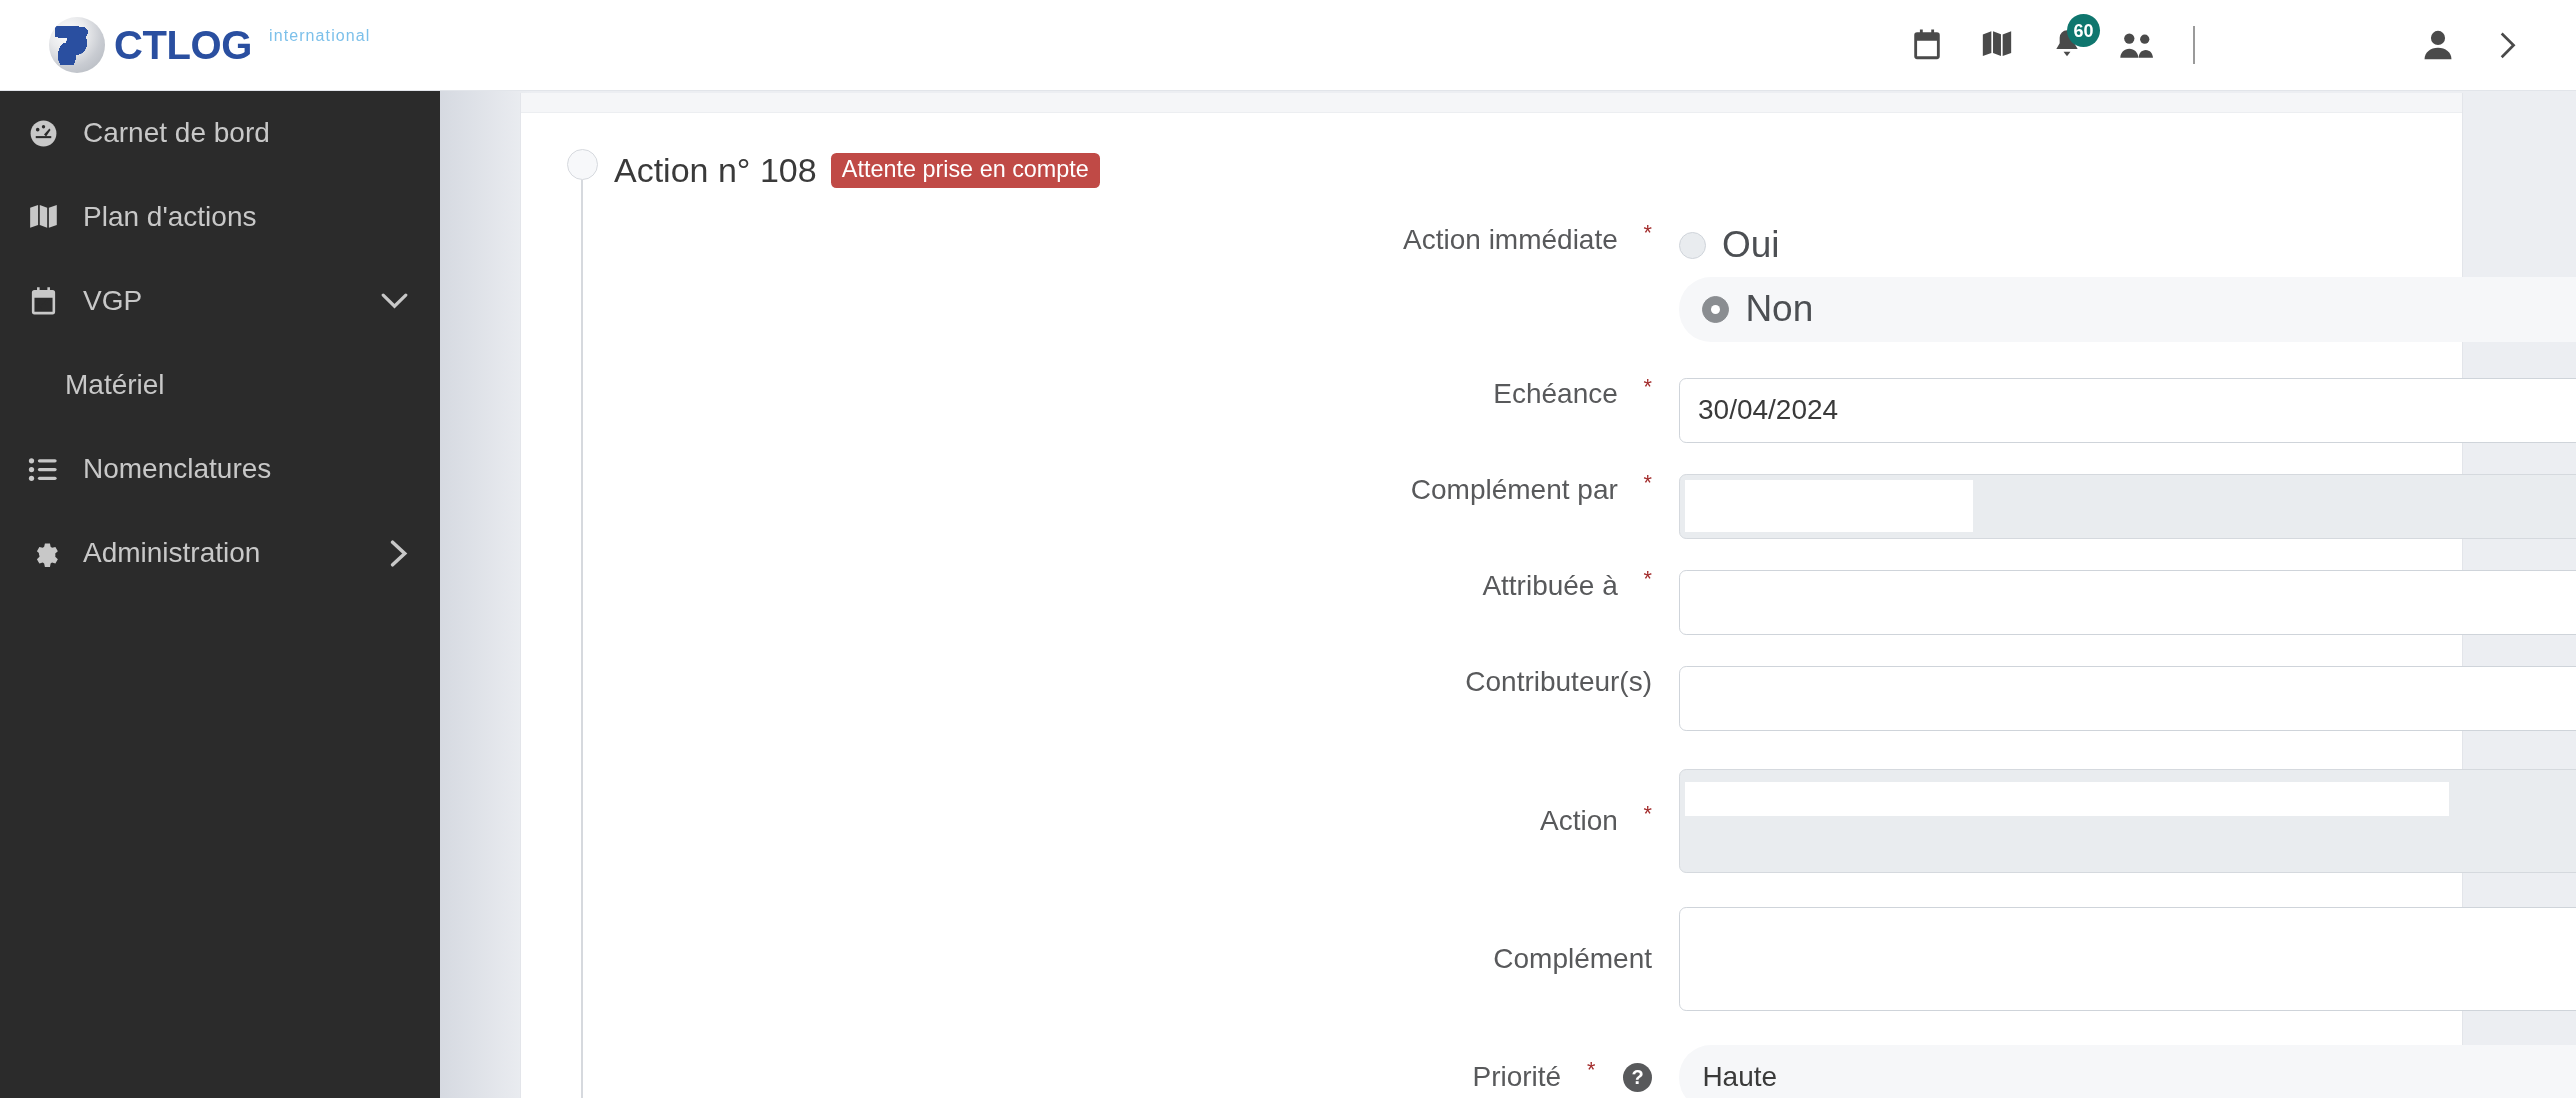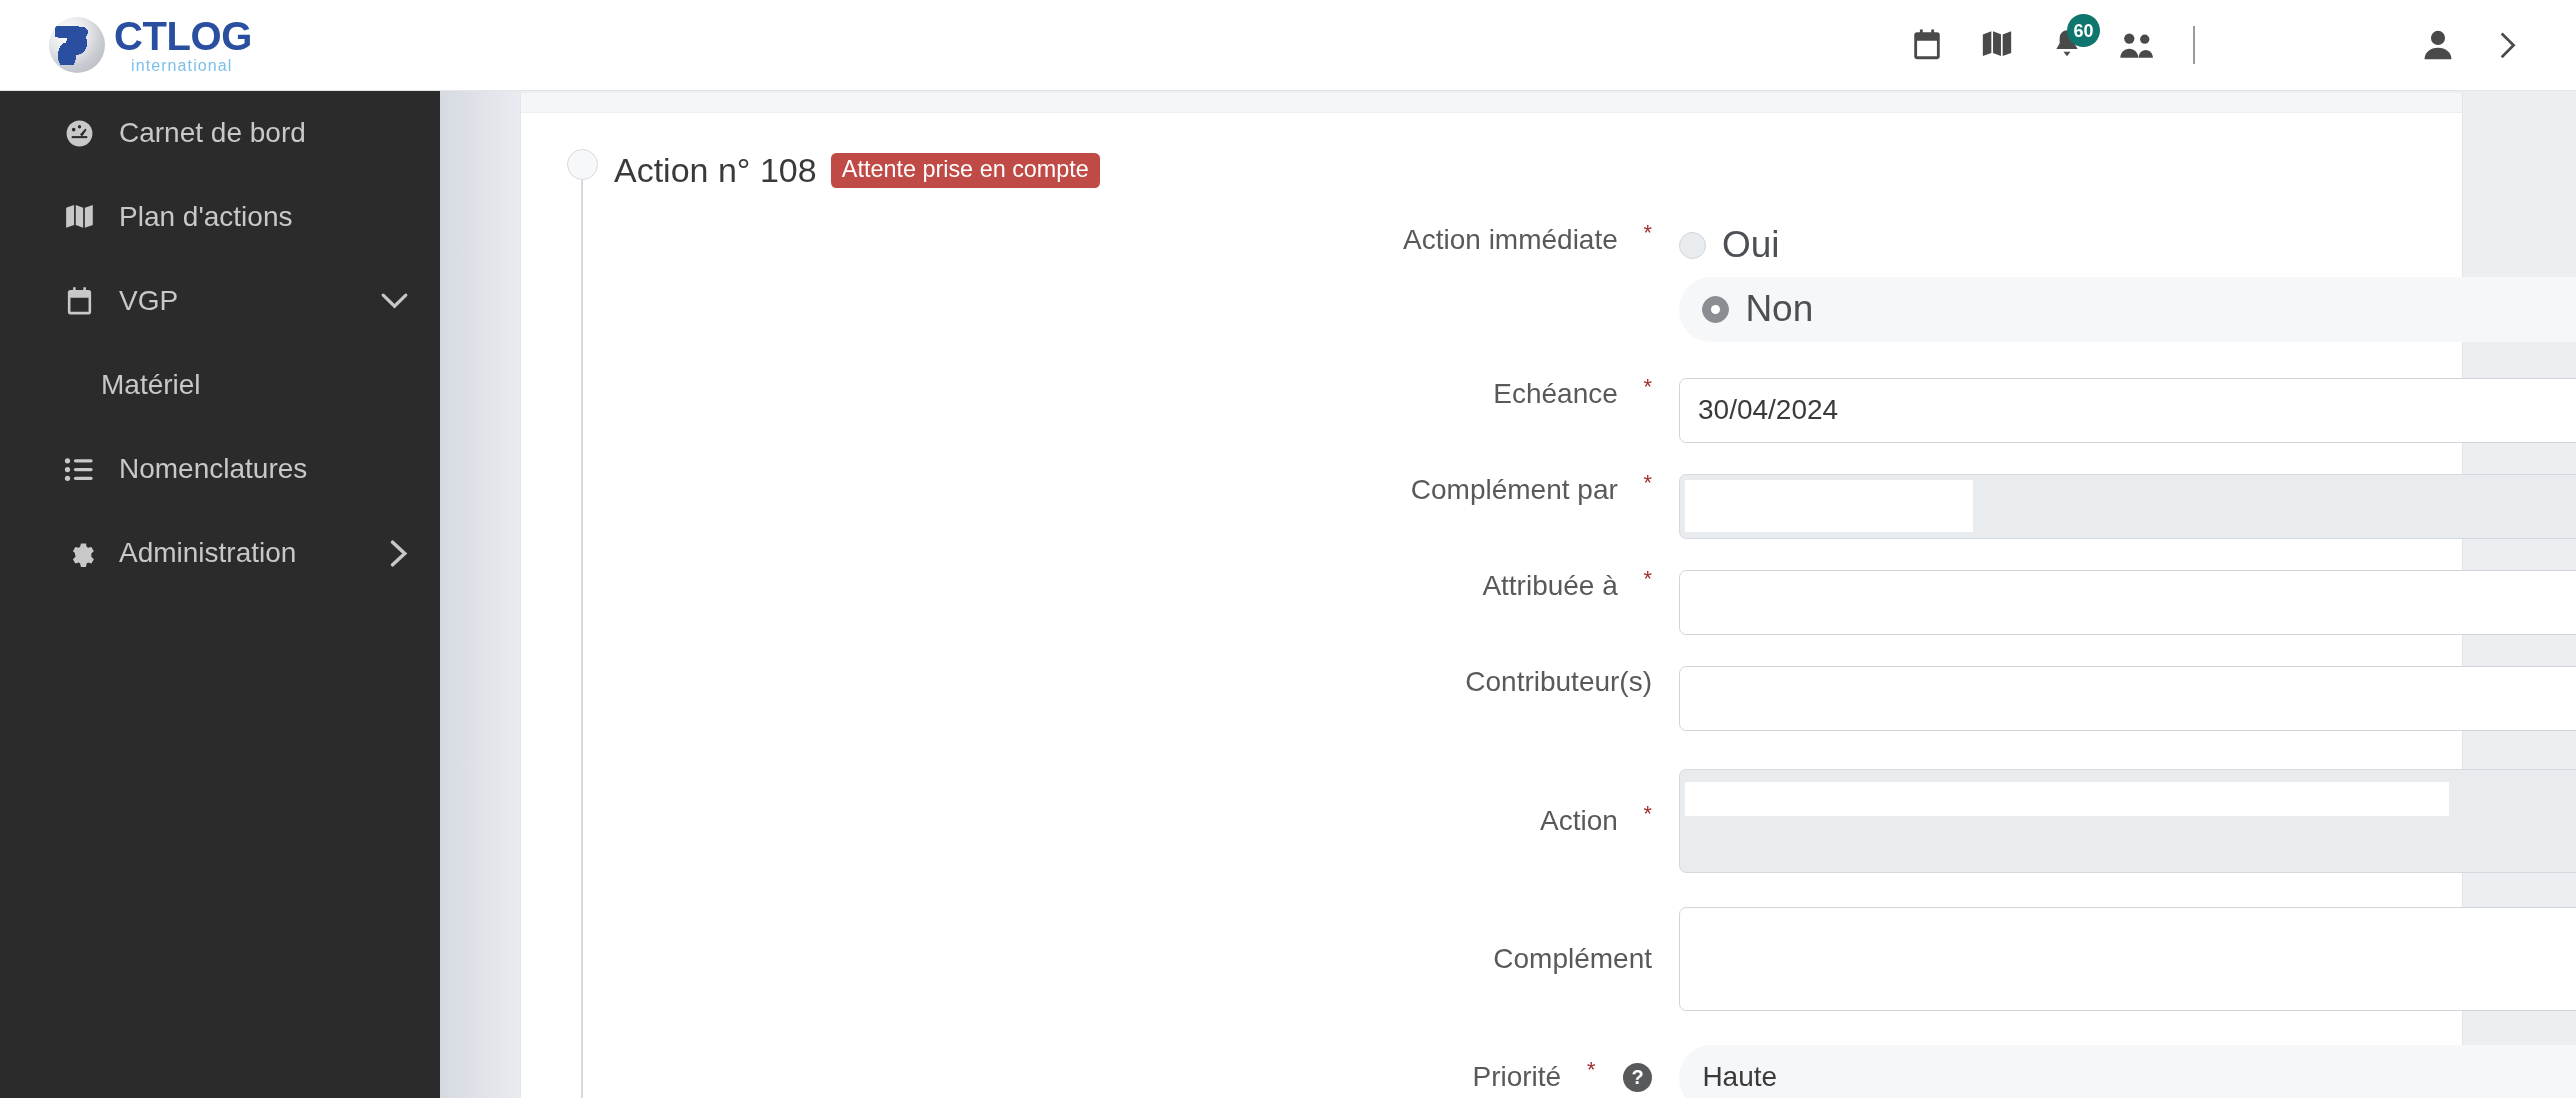--- a/index.html
+++ b/index.html
@@ -51,21 +51,21 @@
     content:"";
     position: absolute;
     left: 11%; top: 16%;
     width: 62%; height: 70%;
     background:
       radial-gradient(ellipse 46% 20% at 30% 12%, #2a4fa0 0 99%, transparent 100%),
       radial-gradient(ellipse 30% 30% at 62% 44%, #2a4fa0 0 99%, transparent 100%),
       radial-gradient(ellipse 26% 34% at 34% 76%, #2a4fa0 0 99%, transparent 100%),
       radial-gradient(ellipse 16% 14% at 78% 16%, #2a4fa0 0 99%, transparent 100%);
   }
-  .logo-text { display: flex; flex-direction: column; line-height: 1; }
+  .logo-text { display: flex; line-height: 1; }
   .logo-main {
     font-size: 40px;
     font-weight: 700;
     color: #2a4fa0;
     letter-spacing: -0.4px;
   }
   .logo-sub {
     font-size: 16px;
     color: #7cc0ea;
     letter-spacing: 1.1px;
@@ -110,21 +110,20 @@
   .hspacer { width: 153px; }
 
   
   #sidebar {
     position: absolute;
     left: 0; top: 91px;
     width: 440px;
     height: 1008px;
     background: #2b2b2b;
     z-index: 20;
-    padding-left: 36px;
   }
   .nav-item {
     display: flex;
     align-items: center;
     height: 84px;
     padding-left: 20px;
     color: #c8c8c8;
     font-size: 28px;
     cursor: pointer;
     position: relative;

